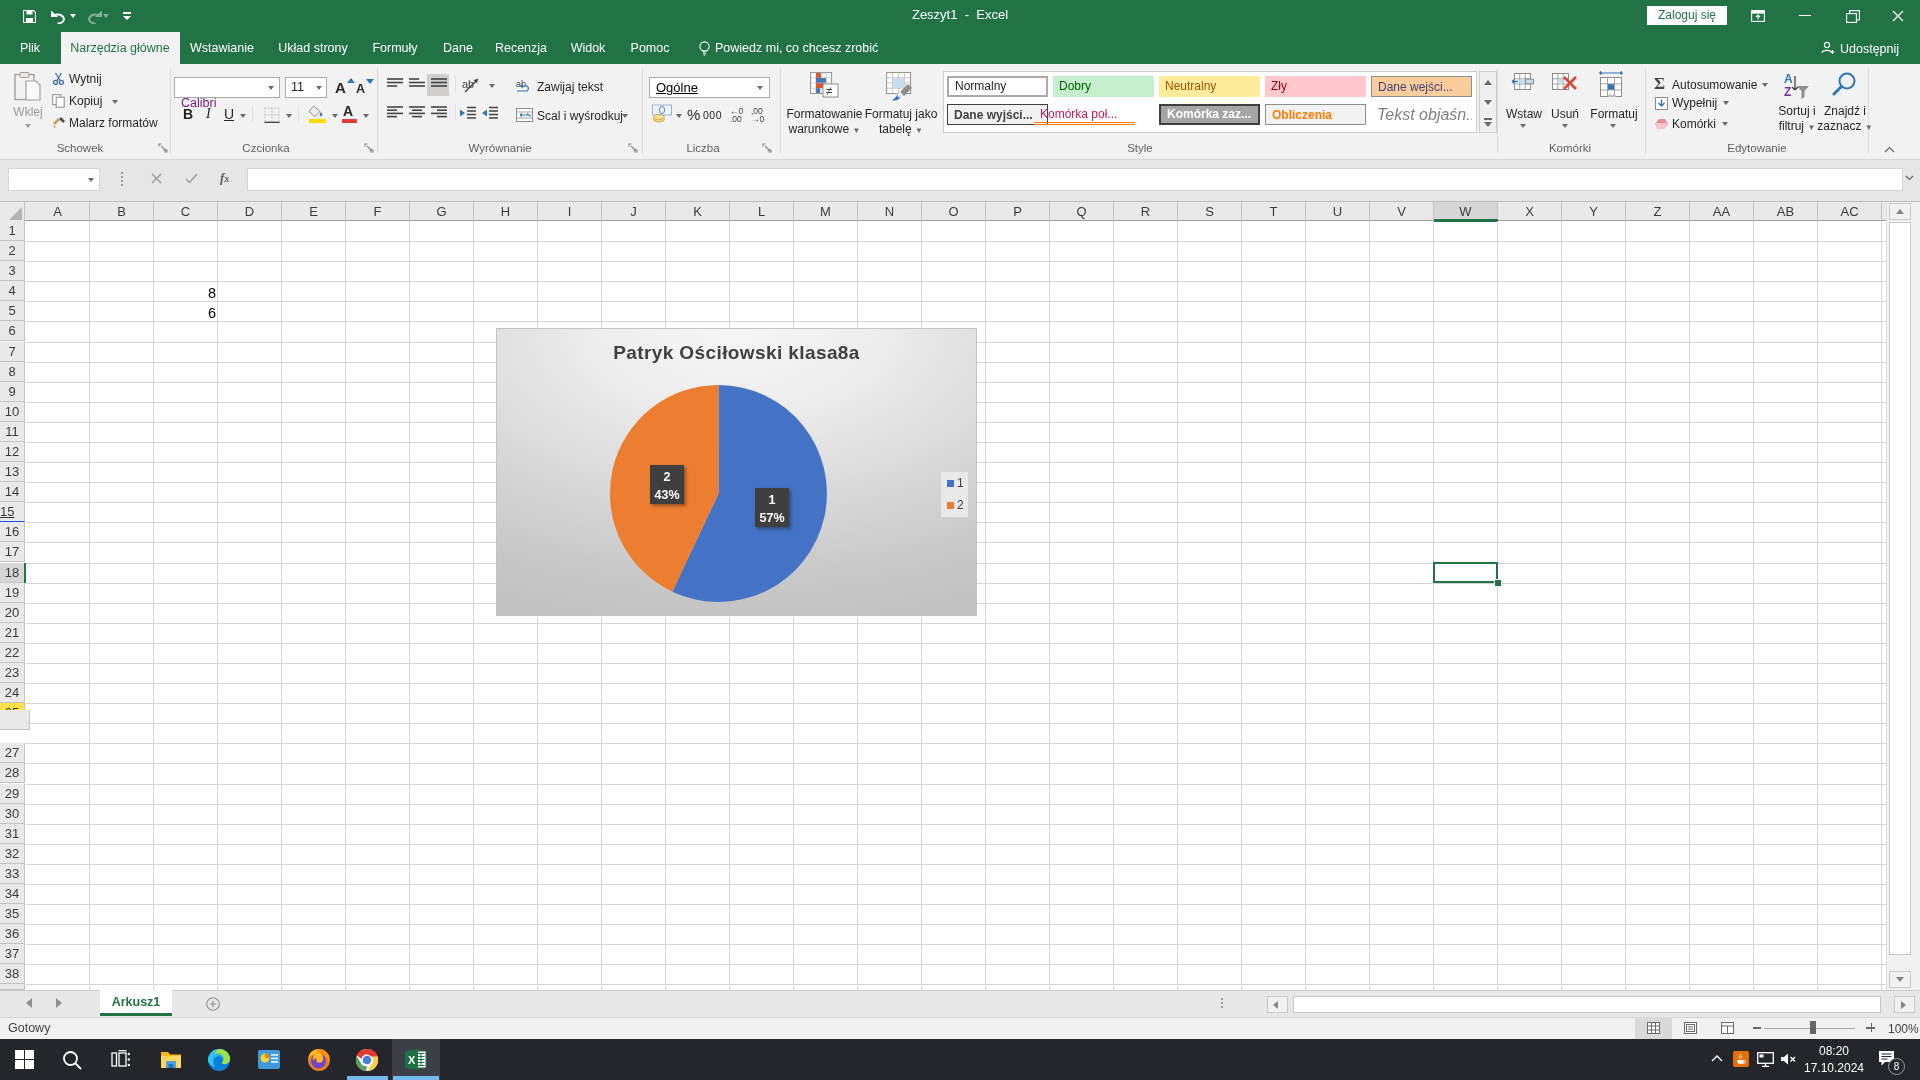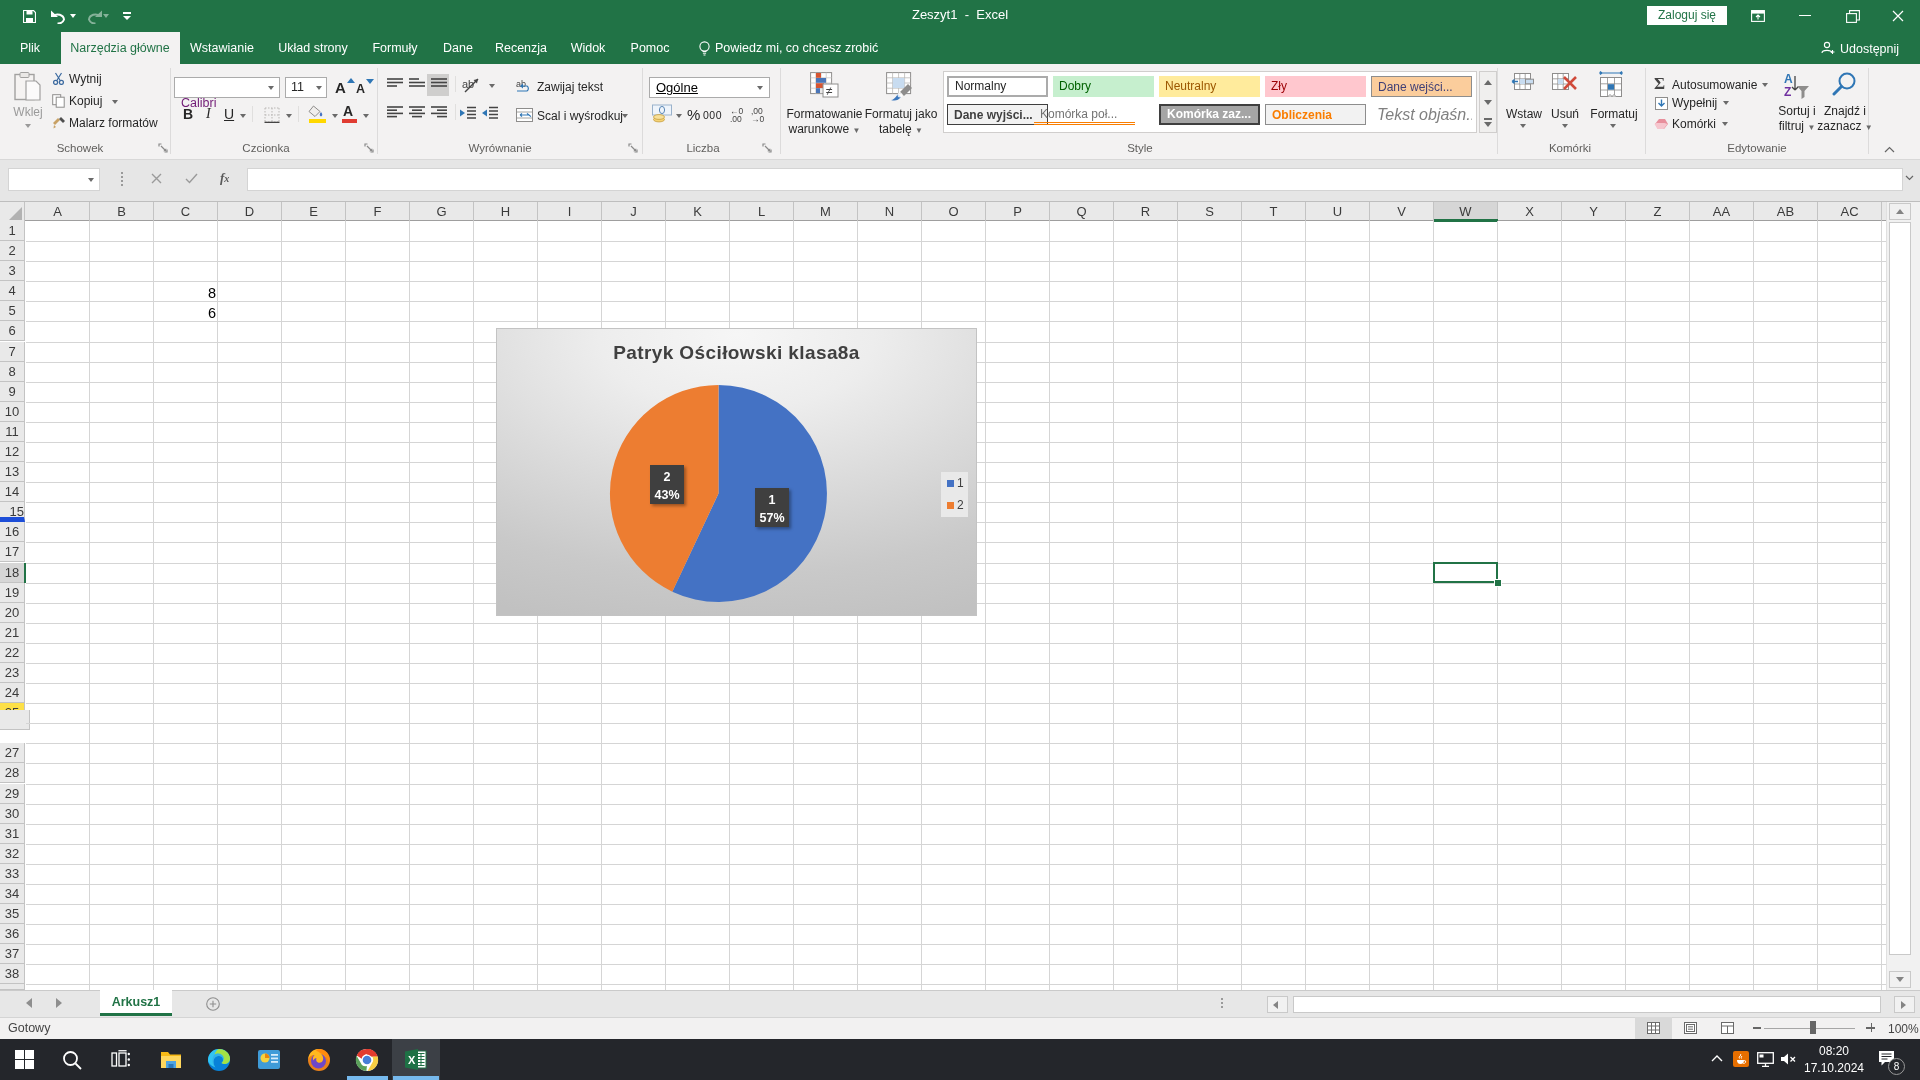--- a/index.html
+++ b/index.html
@@ -258,21 +258,21 @@
 </svg>
 <div class="a" style="left:836px;top:107px;width:130px;text-align:center;color:#262626;font-size:12px;">Formatuj jako</div>
 <div class="a" style="left:836px;top:122px;width:130px;text-align:center;color:#262626;font-size:12px;">tabelę <span style="font-size:8px;color:#6a6a6a">▼</span></div>
 <div class="a" style="left:943px;top:71px;width:534px;height:62px;background:#fff;border:1px solid #d0cecd;box-sizing:border-box"></div>
 <div class="a" style="left:947px;top:76px;width:101px;height:21px;background:#ffffff;color:#262626;font-size:12px;line-height:21px;padding-left:6px;box-sizing:border-box;white-space:nowrap;overflow:hidden;border:2px solid #ababab;line-height:17px;font-size:12px;">Normalny</div>
 <div class="a" style="left:1053px;top:76px;width:101px;height:21px;background:#c6efce;color:#006100;font-size:12px;line-height:21px;padding-left:6px;box-sizing:border-box;white-space:nowrap;overflow:hidden;">Dobry</div>
 <div class="a" style="left:1159px;top:76px;width:101px;height:21px;background:#ffeb9c;color:#9c5700;font-size:12px;line-height:21px;padding-left:6px;box-sizing:border-box;white-space:nowrap;overflow:hidden;">Neutralny</div>
 <div class="a" style="left:1265px;top:76px;width:101px;height:21px;background:#ffc7ce;color:#9c0006;font-size:12px;line-height:21px;padding-left:6px;box-sizing:border-box;white-space:nowrap;overflow:hidden;">Zły</div>
 <div class="a" style="left:1371px;top:76px;width:101px;height:21px;background:#fbcd9c;color:#3f3f76;font-size:12px;line-height:21px;padding-left:6px;box-sizing:border-box;white-space:nowrap;overflow:hidden;border:1px solid #8d8d8d;">Dane wejści...</div>
 <div class="a" style="left:947px;top:104px;width:101px;height:21px;background:#f2f2f2;color:#3f3f3f;font-size:12px;line-height:21px;padding-left:6px;box-sizing:border-box;white-space:nowrap;overflow:hidden;border:1px solid #3f3f3f;font-weight:bold;">Dane wyjści...</div>
-<div class="a" style="left:1034px;top:104px;width:101px;height:21px;background:transparent;color:#737373;font-size:12px;line-height:21px;padding-left:6px;box-sizing:border-box;white-space:nowrap;overflow:hidden;border-bottom:3px double #fa7d00;">Komórka poł...</div>
+<div class="a" style="left:1034px;top:104px;width:101px;height:21px;background:transparent;color:#be185d;font-size:12px;line-height:21px;padding-left:6px;box-sizing:border-box;white-space:nowrap;overflow:hidden;border-bottom:3px double #fa7d00;">Komórka poł...</div>
 <div class="a" style="left:1159px;top:104px;width:101px;height:21px;background:#a5a5a5;color:#ffffff;font-size:12px;line-height:21px;padding-left:6px;box-sizing:border-box;white-space:nowrap;overflow:hidden;border:2px double #3f3f3f;font-weight:bold;line-height:17px;font-size:12px;">Komórka zaz...</div>
 <div class="a" style="left:1265px;top:104px;width:101px;height:21px;background:#f2f2f2;color:#fa7d00;font-size:12px;line-height:21px;padding-left:6px;box-sizing:border-box;white-space:nowrap;overflow:hidden;border:1px solid #8d8d8d;font-weight:bold;">Obliczenia</div>
 <div class="a" style="left:1371px;top:104px;width:101px;height:21px;background:transparent;color:#808080;font-size:16px;line-height:21px;padding-left:6px;box-sizing:border-box;white-space:nowrap;overflow:hidden;font-style:italic;">Tekst objaśn...</div>
 <div class="a" style="left:1479px;top:71px;width:18px;height:62px;background:#f0efee;border:1px solid #d0cecd;box-sizing:border-box"></div>
 <div class="a" style="left:1484px;top:80px;width:0;height:0;border-left:4px solid transparent;border-right:4px solid transparent;border-bottom:5px solid #6a6a6a"></div>
 <div class="a" style="left:1484px;top:100px;width:0;height:0;border-left:4px solid transparent;border-right:4px solid transparent;border-top:5px solid #6a6a6a"></div>
 <div class="a" style="left:1484px;top:118px;width:8px;height:1.5px;background:#6a6a6a"></div>
 <div class="a" style="left:1484px;top:122px;width:0;height:0;border-left:4px solid transparent;border-right:4px solid transparent;border-top:5px solid #6a6a6a"></div>
 <svg class="a" style="left:1511px;top:73px" width="27" height="25" viewBox="0 0 27 25">
 <rect x="3.5" y="0.5" width="16" height="16" fill="#fff" stroke="#8e8d8c"></rect>
@@ -387,21 +387,21 @@
 <div class="a" style="left:0;top:301.4px;width:25px;height:20.1px;background:#e9e9e9;border-right:1px solid #c3c3c3;border-bottom:1px solid #c3c3c3;box-sizing:border-box;text-align:center;line-height:20.1px;font-size:13px;color:#3b3b3b;overflow:hidden;">5</div>
 <div class="a" style="left:0;top:321.4px;width:25px;height:20.1px;background:#e9e9e9;border-right:1px solid #c3c3c3;border-bottom:1px solid #c3c3c3;box-sizing:border-box;text-align:center;line-height:20.1px;font-size:13px;color:#3b3b3b;overflow:hidden;">6</div>
 <div class="a" style="left:0;top:341.5px;width:25px;height:20.1px;background:#e9e9e9;border-right:1px solid #c3c3c3;border-bottom:1px solid #c3c3c3;box-sizing:border-box;text-align:center;line-height:20.1px;font-size:13px;color:#3b3b3b;overflow:hidden;">7</div>
 <div class="a" style="left:0;top:361.6px;width:25px;height:20.1px;background:#e9e9e9;border-right:1px solid #c3c3c3;border-bottom:1px solid #c3c3c3;box-sizing:border-box;text-align:center;line-height:20.1px;font-size:13px;color:#3b3b3b;overflow:hidden;">8</div>
 <div class="a" style="left:0;top:381.7px;width:25px;height:20.1px;background:#e9e9e9;border-right:1px solid #c3c3c3;border-bottom:1px solid #c3c3c3;box-sizing:border-box;text-align:center;line-height:20.1px;font-size:13px;color:#3b3b3b;overflow:hidden;">9</div>
 <div class="a" style="left:0;top:401.8px;width:25px;height:20.1px;background:#e9e9e9;border-right:1px solid #c3c3c3;border-bottom:1px solid #c3c3c3;box-sizing:border-box;text-align:center;line-height:20.1px;font-size:13px;color:#3b3b3b;overflow:hidden;">10</div>
 <div class="a" style="left:0;top:421.9px;width:25px;height:20.1px;background:#e9e9e9;border-right:1px solid #c3c3c3;border-bottom:1px solid #c3c3c3;box-sizing:border-box;text-align:center;line-height:20.1px;font-size:13px;color:#3b3b3b;overflow:hidden;">11</div>
 <div class="a" style="left:0;top:442.0px;width:25px;height:20.1px;background:#e9e9e9;border-right:1px solid #c3c3c3;border-bottom:1px solid #c3c3c3;box-sizing:border-box;text-align:center;line-height:20.1px;font-size:13px;color:#3b3b3b;overflow:hidden;">12</div>
 <div class="a" style="left:0;top:462.1px;width:25px;height:20.1px;background:#e9e9e9;border-right:1px solid #c3c3c3;border-bottom:1px solid #c3c3c3;box-sizing:border-box;text-align:center;line-height:20.1px;font-size:13px;color:#3b3b3b;overflow:hidden;">13</div>
 <div class="a" style="left:0;top:482.2px;width:25px;height:20.1px;background:#e9e9e9;border-right:1px solid #c3c3c3;border-bottom:1px solid #c3c3c3;box-sizing:border-box;text-align:center;line-height:20.1px;font-size:13px;color:#3b3b3b;overflow:hidden;">14</div>
-<div class="a" style="left:0;top:502.3px;width:25px;height:20.1px;background:#e9e9e9;border-right:1px solid #c3c3c3;border-bottom:5px solid #1d4ed8;box-sizing:border-box;text-align:right;line-height:20.1px;font-size:13px;color:#3b3b3b;overflow:hidden;text-decoration:underline;">15</div>
+<div class="a" style="left:0;top:502.3px;width:25px;height:20.1px;background:#e9e9e9;border-right:1px solid #c3c3c3;border-bottom:1px solid #1d4ed8;box-sizing:border-box;text-align:left;line-height:20.1px;font-size:13px;color:#3b3b3b;overflow:hidden;text-decoration:underline;">15</div>
 <div class="a" style="left:0;top:522.4px;width:25px;height:20.1px;background:#e9e9e9;border-right:1px solid #c3c3c3;border-bottom:1px solid #c3c3c3;box-sizing:border-box;text-align:center;line-height:20.1px;font-size:13px;color:#3b3b3b;overflow:hidden;">16</div>
 <div class="a" style="left:0;top:542.4px;width:25px;height:20.1px;background:#e9e9e9;border-right:1px solid #c3c3c3;border-bottom:1px solid #c3c3c3;box-sizing:border-box;text-align:center;line-height:20.1px;font-size:13px;color:#3b3b3b;overflow:hidden;">17</div>
 <div class="a" style="left:0;top:562.5px;width:25px;height:20.1px;background:#d6d6d6;border-right:1px solid #c3c3c3;border-bottom:1px solid #c3c3c3;box-sizing:border-box;text-align:center;line-height:20.1px;font-size:13px;color:#3b3b3b;overflow:hidden;">18</div>
 <div class="a" style="left:23.5px;top:562.5px;width:2.5px;height:20.1px;background:#217346"></div>
 <div class="a" style="left:0;top:582.6px;width:25px;height:20.1px;background:#e9e9e9;border-right:1px solid #c3c3c3;border-bottom:1px solid #c3c3c3;box-sizing:border-box;text-align:center;line-height:20.1px;font-size:13px;color:#3b3b3b;overflow:hidden;">19</div>
 <div class="a" style="left:0;top:602.7px;width:25px;height:20.1px;background:#e9e9e9;border-right:1px solid #c3c3c3;border-bottom:1px solid #c3c3c3;box-sizing:border-box;text-align:center;line-height:20.1px;font-size:13px;color:#3b3b3b;overflow:hidden;">20</div>
 <div class="a" style="left:0;top:622.8px;width:25px;height:20.1px;background:#e9e9e9;border-right:1px solid #c3c3c3;border-bottom:1px solid #c3c3c3;box-sizing:border-box;text-align:center;line-height:20.1px;font-size:13px;color:#3b3b3b;overflow:hidden;">21</div>
 <div class="a" style="left:0;top:642.9px;width:25px;height:20.1px;background:#e9e9e9;border-right:1px solid #c3c3c3;border-bottom:1px solid #c3c3c3;box-sizing:border-box;text-align:center;line-height:20.1px;font-size:13px;color:#3b3b3b;overflow:hidden;">22</div>
 <div class="a" style="left:0;top:663.0px;width:25px;height:20.1px;background:#e9e9e9;border-right:1px solid #c3c3c3;border-bottom:1px solid #c3c3c3;box-sizing:border-box;text-align:center;line-height:20.1px;font-size:13px;color:#3b3b3b;overflow:hidden;">23</div>
 <div class="a" style="left:0;top:683.1px;width:25px;height:20.1px;background:#e9e9e9;border-right:1px solid #c3c3c3;border-bottom:1px solid #c3c3c3;box-sizing:border-box;text-align:center;line-height:20.1px;font-size:13px;color:#3b3b3b;overflow:hidden;">24</div>

